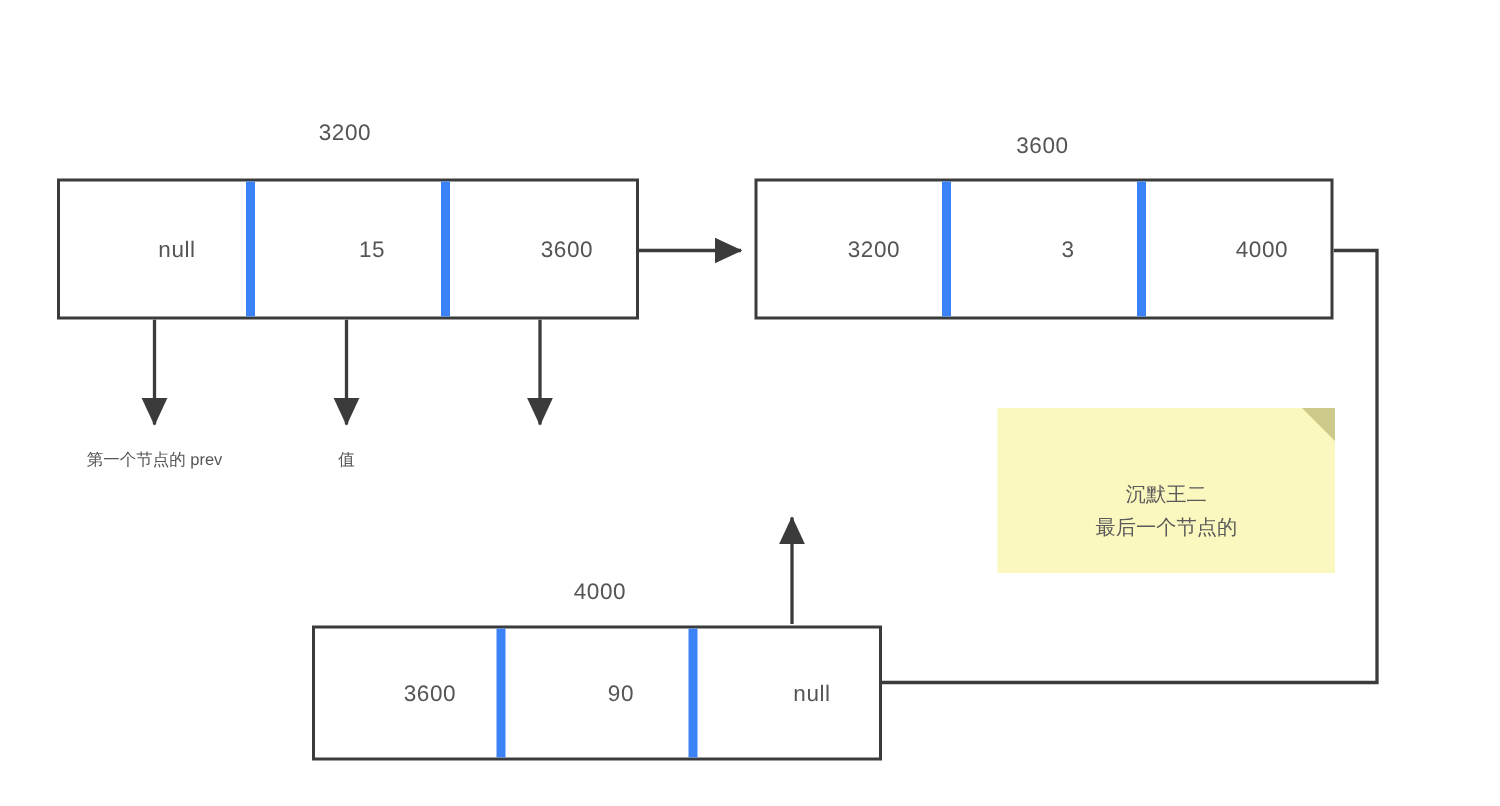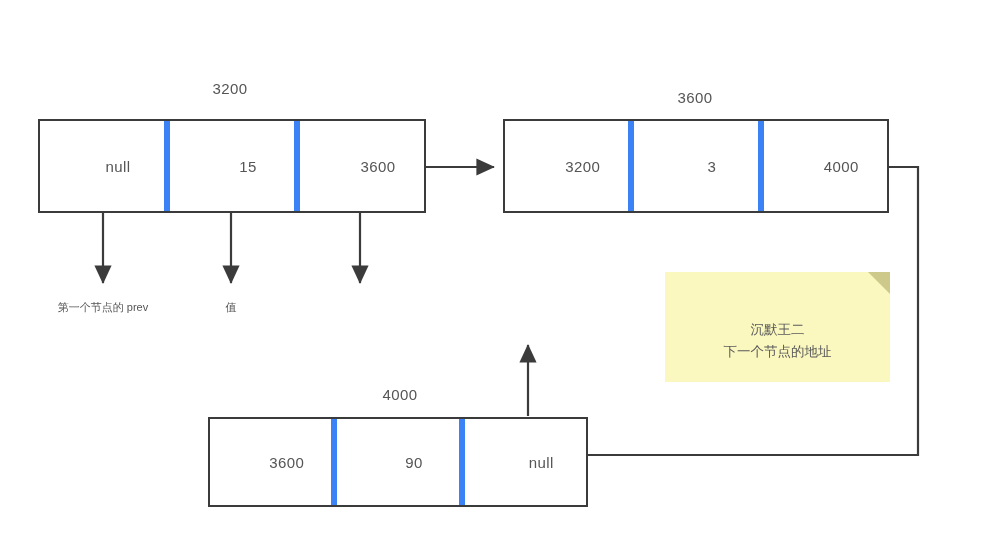--- a/index.html
+++ b/index.html
@@ -175,17 +175,17 @@
   <div class="note-label" id="cap-val">值</div>
 
 
   <div class="note-label" id="cap-tail">
   </div>
 
   <div id="sticky">
     <div class="fold"></div>
     <div class="sticky-text">
       <div>沉默王二</div>
-      <div>下一个节点的地址</div>
+      <div>最后一个节点的</div>
     </div>
   </div>
 
 </div>
 
 </body></html>

